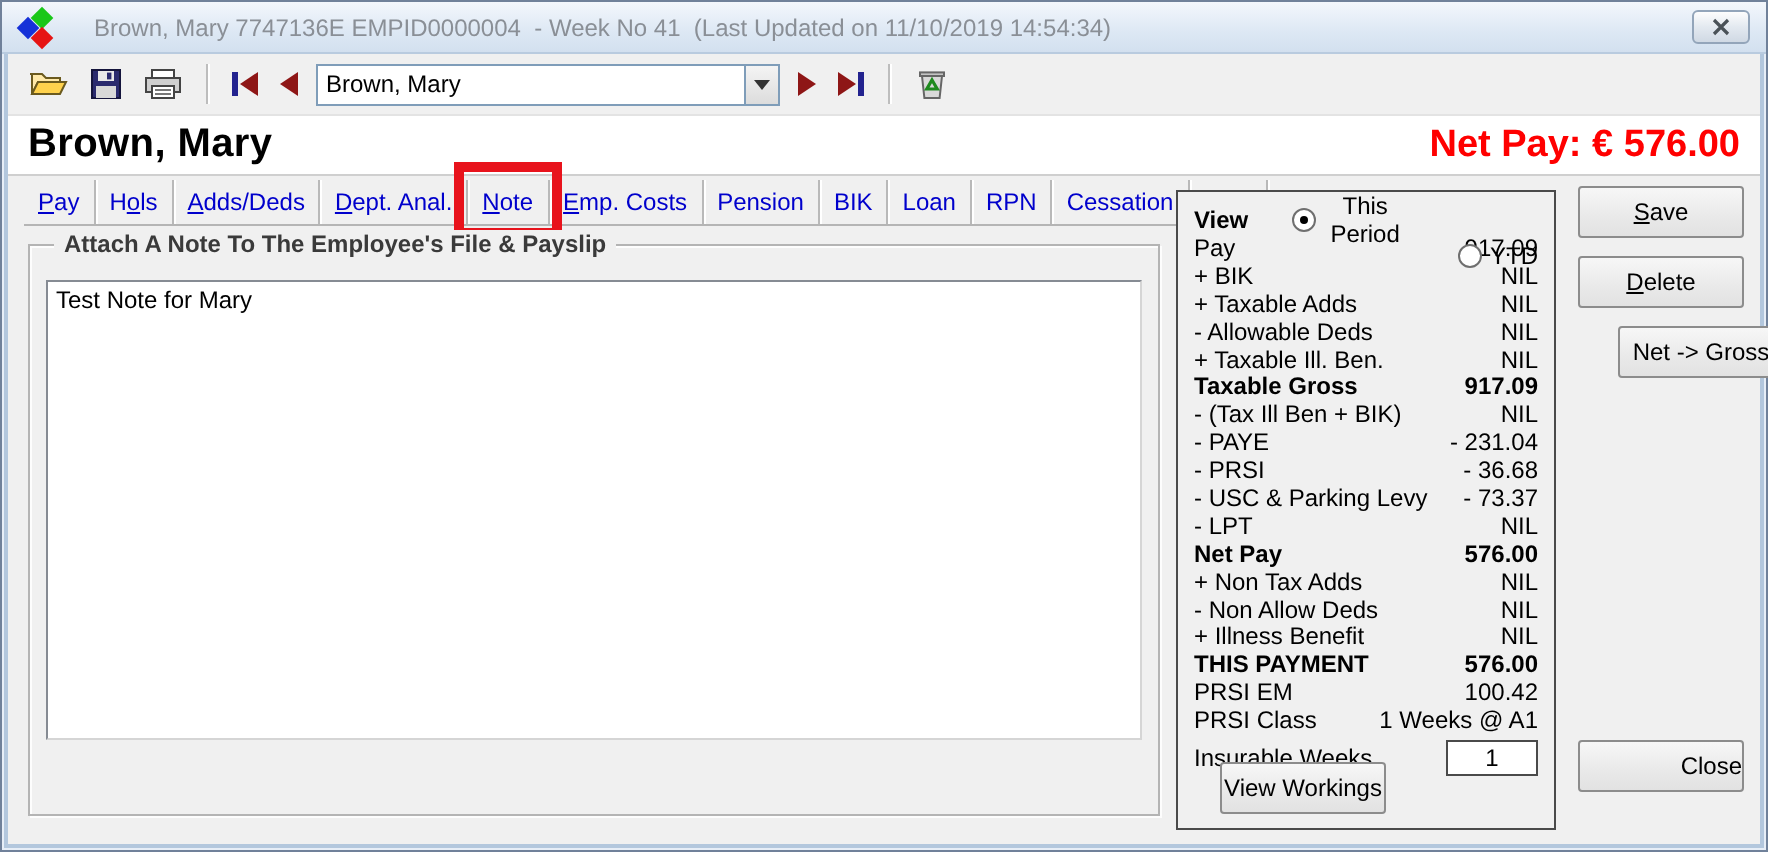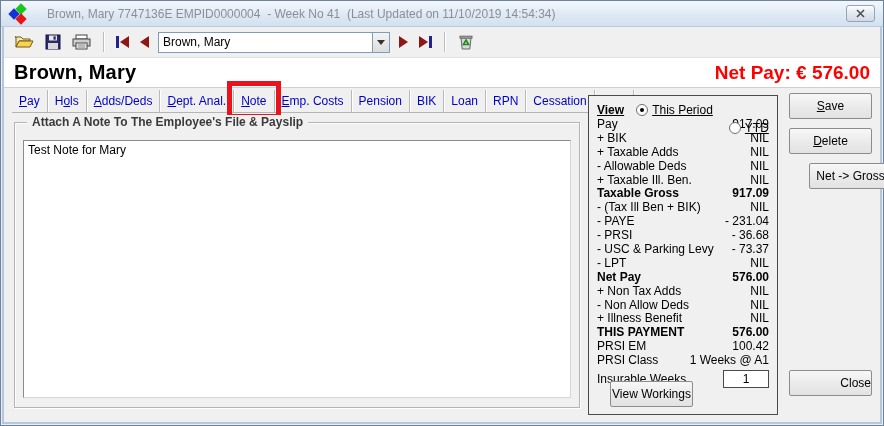--- a/index.html
+++ b/index.html
@@ -82,34 +82,34 @@
   
   .groupbox{
     position:absolute; left:14px; top:122px; width:566px; height:286px;
     border:1px solid #b4b4b4; box-shadow:inset 1px 1px 0 #fdfdfd, 1px 1px 0 #fdfdfd;
   }
   .group-label{
     position:absolute; left:12px; top:-8px; background:#f0f0f0; padding:0 5px;
     font-size:12px; font-weight:bold; color:#3a3a3a; white-space:nowrap;
   }
   .note-text{
-    position:absolute; left:8px; top:17px; width:548px; height:258px;
+    position:absolute; left:8px; top:17px; width:548px; height:230px;
     background:#fff; border:1px solid #868b93; border-bottom-color:#d5d5d5; border-right-color:#d5d5d5;
     font-family:"Liberation Sans", sans-serif; font-size:12px; color:#000;
     padding:2px 4px; resize:none; outline:none; overflow:hidden;
   }
 
   
   .paypanel{
     position:absolute; left:588px; top:95px; width:190px; height:320px;
     background:#f0f0f0; border:1px solid #4a4a4a; padding:5px 8px 0 8px;
   }
-  .view-row{ display:flex; align-items:center; font-size:12px; height:17px; gap:2px;text-decoration:underline; }
+  .view-row{ display:flex; align-items:center; font-size:12px; height:17px; gap:12px; }
   .view-label{ font-weight:bold; margin-right:10px; }
-  .radio-opt{ display:flex; align-items:center; gap:4px; }
+  .radio-opt{ display:flex; align-items:center; gap:4px;text-align:center; }
   .radio{
     width:12px; height:12px; border-radius:50%; background:#fff; border:1px solid #6f6f6f;
     position:relative; flex:0 0 auto;
   }
   .radio.checked::after{
     content:""; position:absolute; left:3px; top:3px; width:4px; height:4px; border-radius:50%; background:#000;
   }
   .prow{ display:flex; justify-content:space-between; align-items:baseline; font-size:12px; line-height:13.9px; height:13.9px; white-space:nowrap; }
   .prow.bold{ font-weight:bold; }
   .iw-row{ display:flex; justify-content:space-between; align-items:center; font-size:12px; height:20px; margin-top:1px; }

